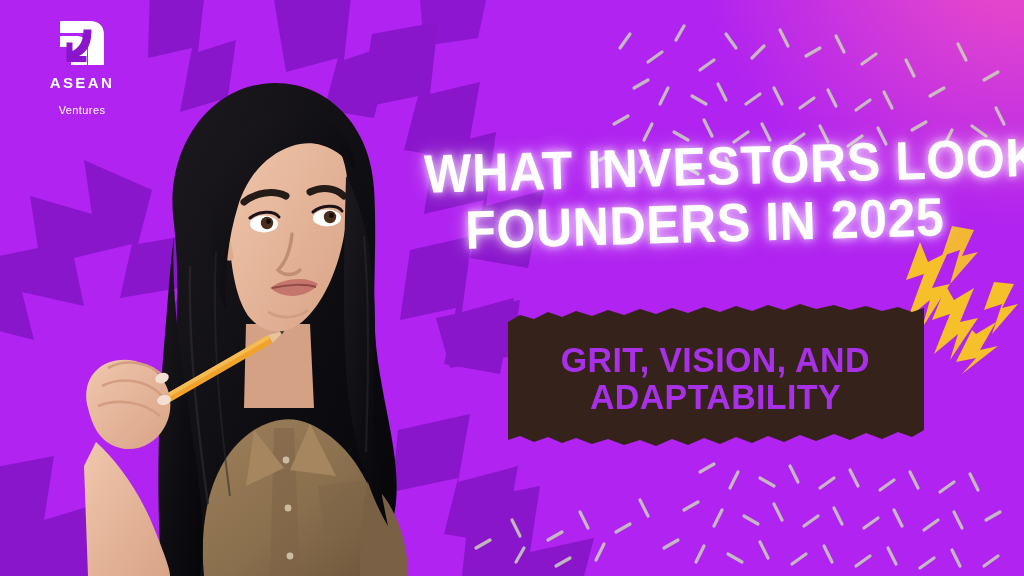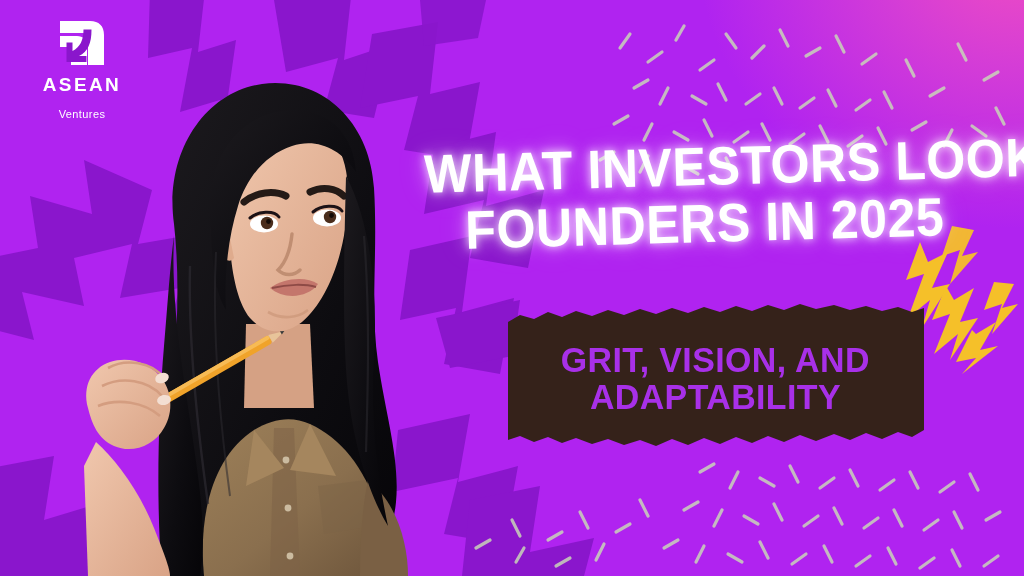--- a/index.html
+++ b/index.html
@@ -32,21 +32,21 @@
   .logo{
     position:absolute; left:22px; top:18px;
     width:120px;
     z-index:40;
     display:flex; flex-direction:column; align-items:center;
   }
   .logo-mark{ width:50px; height:50px; display:block; }
   .logo-name{
     margin-top:7px;
     color:#ffffff;
-    font-size:19px; font-weight:bold; letter-spacing:2.4px;
+    font-size:15px; font-weight:bold; letter-spacing:2.4px;
     line-height:1;
   }
   .logo-sub{
     margin-top:15px;
     color:#ffffff;
     font-size:11px; font-weight:normal; letter-spacing:.4px;
     line-height:1;
   }
 
   

